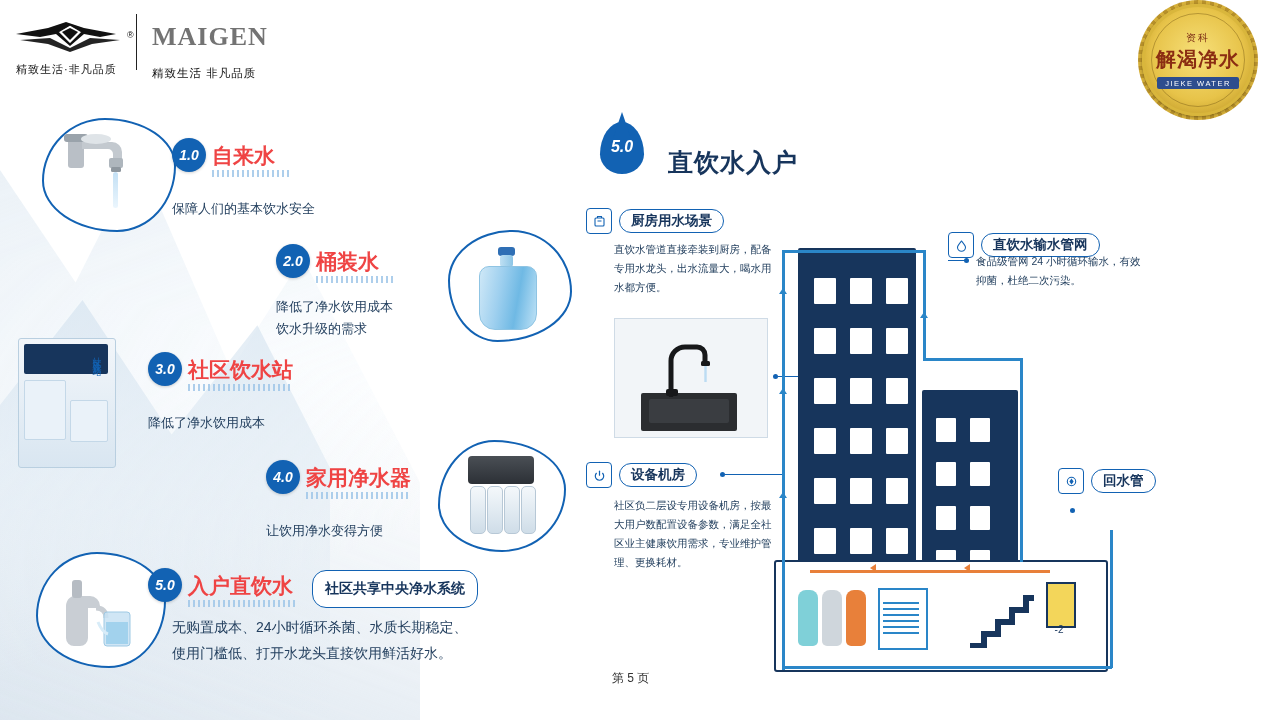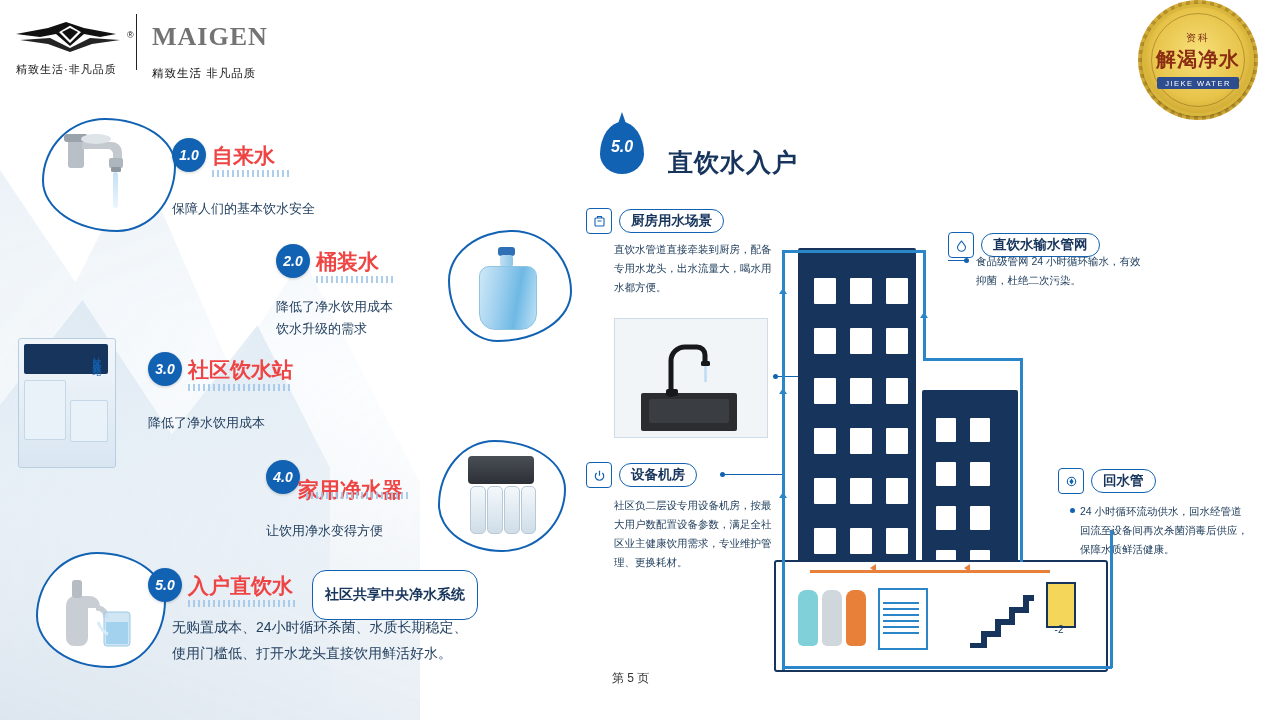--- a/index.html
+++ b/index.html
@@ -73,21 +73,21 @@
   .blob{
     position:absolute;border:2px solid #1262b3;
     border-radius:47% 53% 44% 56% / 55% 42% 58% 45%;
     background:#fff;
   }
   .blob.b2{border-radius:52% 48% 60% 40% / 45% 55% 45% 55%;}
   .blob.b3{border-radius:44% 56% 50% 50% / 58% 44% 56% 42%;}
 
   .pill-tag{
     position:absolute;border:1.6px solid #1262b3;border-radius:14px;
-    padding:15px 12px;font-size:14px;font-weight:bold;color:#17355c;white-space:nowrap;
+    padding:9px 12px;font-size:14px;font-weight:bold;color:#17355c;white-space:nowrap;
     background:#fff;
   }
 
   
   .faucet{position:absolute;}
   .water-stream{position:absolute;width:5px;background:linear-gradient(#bcdcf3,#e9f5fd);border-radius:3px;opacity:.9;}
 
   
   .bottle-body{position:absolute;border-radius:10px 10px 16px 16px;
     background:linear-gradient(100deg,#cfe8f7 0%,#9fd0ef 35%,#6fb9e4 65%,#bfe2f6 100%);
@@ -220,21 +220,21 @@
 
   <div class="blob b3" style="left:438px;top:340px;width:124px;height:108px;"></div>
   <div class="purifier-top" style="left:468px;top:356px;width:66px;height:28px;"></div>
   <div class="purifier-filter" style="left:470px;top:386px;width:14px;height:46px;"></div>
   <div class="purifier-filter" style="left:487px;top:386px;width:14px;height:46px;"></div>
   <div class="purifier-filter" style="left:504px;top:386px;width:14px;height:46px;"></div>
   <div class="purifier-filter" style="left:521px;top:386px;width:13px;height:46px;"></div>
   <div class="num-badge" style="left:266px;top:360px;">
     <span>4.0</span>
   </div>
-  <div class="item-title" style="left:298px;top:364px;margin-top:12px;">家用净水器</div>
+  <div class="item-title" style="left:306px;top:364px;">家用净水器</div>
   <div class="item-underline" style="left:306px;top:392px;width:105px;"></div>
   <div class="item-desc" style="left:266px;top:420px;">让饮用净水变得方便</div>
 
   <div class="blob" style="left:36px;top:452px;width:126px;height:112px;"></div>
   <svg style="position:absolute;left:52px;top:462px;width:98px;height:92px;" viewBox="0 0 98 92">
     <path d="M26 34 h12 a10 10 0 0 1 10 10 v2 h-12 v30 a8 8 0 0 1 -8 8 h-6 a8 8 0 0 1 -8 -8 v-32 a10 10 0 0 1 12 -10z" fill="#c9ced4"></path>
     <rect x="20" y="18" width="10" height="18" rx="3" fill="#b6bcc3"></rect>
     <path d="M44 46 q10 0 10 10" stroke="#c9ced4" stroke-width="5" fill="none"></path>
     <rect x="52" y="50" width="26" height="34" rx="3" fill="rgba(200,226,243,.85)" stroke="#9ec9e4"></rect>
     <rect x="54" y="60" width="22" height="22" fill="rgba(150,205,235,.8)"></rect>
@@ -314,23 +314,20 @@
 
   <div class="card-head" style="left:488px;top:368px;text-align:center;">
     <div class="card-icon">
       <svg width="13" height="13" viewBox="0 0 13 13">
           <circle cx="6.5" cy="6.5" r="4.2" fill="none" stroke="#1262b3" stroke-width="1.1"></circle>
           <path d="M6.5 3.4 L8.6 6.5 L6.5 9.6 L4.4 6.5z" fill="#1262b3"></path>
         </svg>
     </div>
     <div class="card-label">回水管</div>
   </div>
-  <div class="card-text" style="left:510px;top:402px;width:200px;">24 小时循环流动供水，回水经管道
-回流至设备间再次杀菌消毒后供应，
-保障水质鲜活健康。</div>
   <div class="bullet-dot" style="left:500px;top:408px;"></div>
 
   <div class="bld" style="left:228px;top:148px;width:118px;height:410px;"></div>
   <div class="bld" style="left:352px;top:290px;width:96px;height:268px;"></div>
 
   <div class="bld-win" style="left:244px;top:178px;width:22px;height:26px;"></div>
   <div class="bld-win" style="left:280px;top:178px;width:22px;height:26px;"></div>
   <div class="bld-win" style="left:316px;top:178px;width:22px;height:26px;"></div>
   <div class="bld-win" style="left:244px;top:228px;width:22px;height:26px;"></div>
   <div class="bld-win" style="left:280px;top:228px;width:22px;height:26px;"></div>

